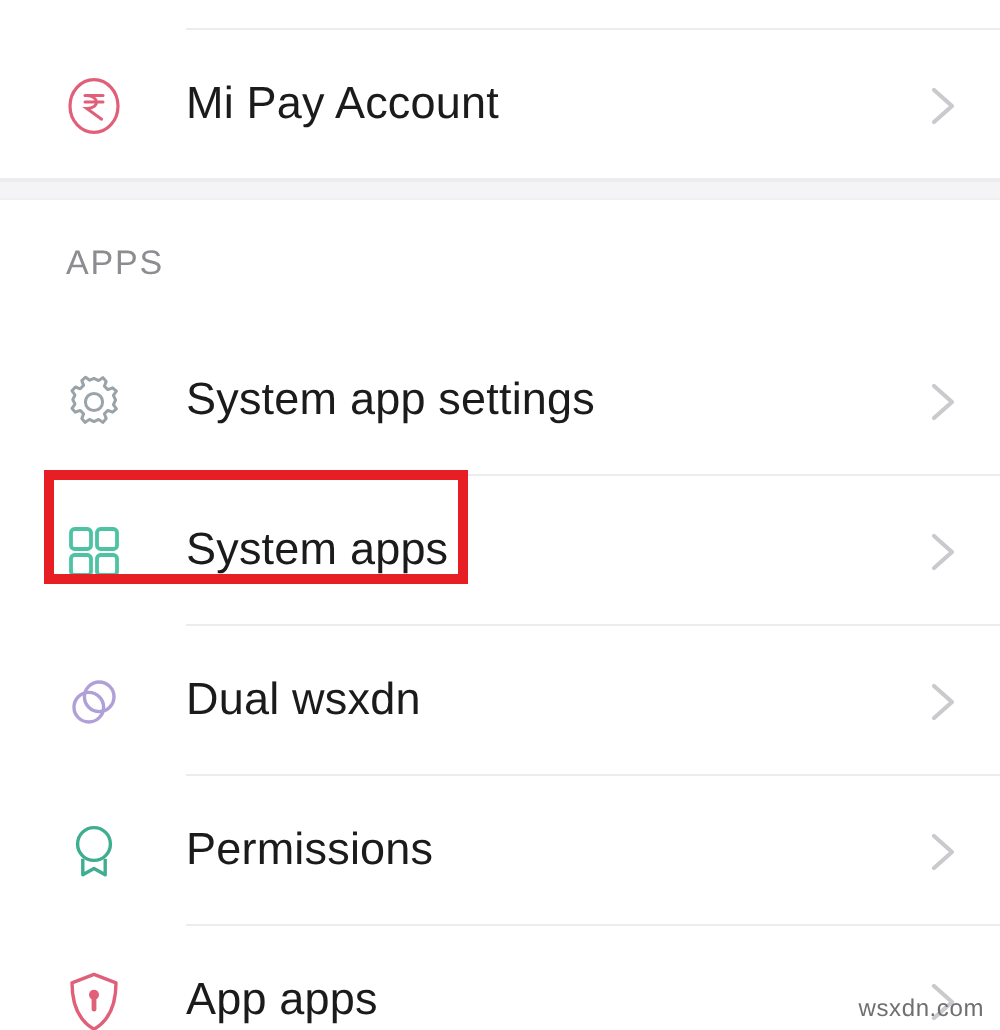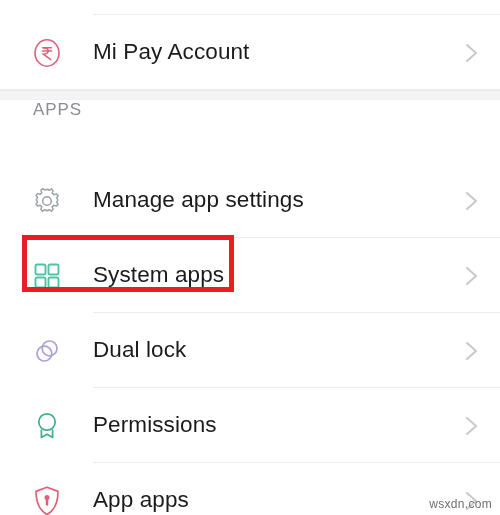--- a/index.html
+++ b/index.html
@@ -64,20 +64,21 @@
   
   .section-band {
     height: 8px;
     background: #f4f4f6;
     border-top: 1px solid #ececee;
     border-bottom: 1px solid #f0f0f2;
   }
   .section-header {
     height: 63px;
     display: flex;
+    align-items: center;
     padding-left: 33px;
     background: #ffffff;
     box-sizing: border-box;
   }
   .section-header span {
     font-size: 17px;
     color: #8c8c91;
     letter-spacing: 0.9px;
   }
 
@@ -153,21 +154,21 @@
     <span>APPS</span>
   </div>
 
   <div class="row">
     <div class="row-icon">
       <svg width="32" height="32" viewBox="0 0 32 32">
         <path d="M16 4.2 l2.3 1.1 2.1-1.5 1.7 1.9 -0.9 2.4 1.7 1.7 2.4-0.9 1.9 1.7 -1.5 2.1 1.1 2.3 -1.1 2.3 1.5 2.1 -1.9 1.7 -2.4-0.9 -1.7 1.7 0.9 2.4 -1.7 1.9 -2.1-1.5 -2.3 1.1 -2.3-1.1 -2.1 1.5 -1.7-1.9 0.9-2.4 -1.7-1.7 -2.4 0.9 -1.7-1.9 1.5-2.1 -1.1-2.3 1.1-2.3 -1.5-2.1 1.7-1.9 2.4 0.9 1.7-1.7 -0.9-2.4 1.9-1.7 2.1 1.5z" fill="none" stroke="#9aa3a8" stroke-width="1.5" stroke-linejoin="round"></path>
         <circle cx="16" cy="16" r="4.3" fill="none" stroke="#9aa3a8" stroke-width="1.5"></circle>
       </svg>
     </div>
-    <div class="row-label">Manage app settings</div>
+    <div class="row-label">System app settings</div>
     <div class="row-chevron">
       <svg width="22" height="32" viewBox="0 0 22 32">
         <polyline points="7,8 16,16 7,24" fill="none" stroke="#c9c9ce" stroke-width="2.1" stroke-linecap="round" stroke-linejoin="round"></polyline>
       </svg>
     </div>
     <div class="divider"></div>
   </div>
 
   <div class="row">
     <div class="row-icon">
@@ -187,21 +188,21 @@
     <div class="divider"></div>
   </div>
 
   <div class="row">
     <div class="row-icon">
       <svg width="32" height="32" viewBox="0 0 32 32">
         <circle cx="18.6" cy="13.4" r="7.4" fill="none" stroke="#b0a0d8" stroke-width="1.7"></circle>
         <circle cx="13.4" cy="18.6" r="7.4" fill="none" stroke="#b0a0d8" stroke-width="1.7"></circle>
       </svg>
     </div>
-    <div class="row-label">Dual lock</div>
+    <div class="row-label">Dual wsxdn</div>
     <div class="row-chevron">
       <svg width="22" height="32" viewBox="0 0 22 32">
         <polyline points="7,8 16,16 7,24" fill="none" stroke="#c9c9ce" stroke-width="2.1" stroke-linecap="round" stroke-linejoin="round"></polyline>
       </svg>
     </div>
     <div class="divider"></div>
   </div>
 
   <div class="row">
     <div class="row-icon">

